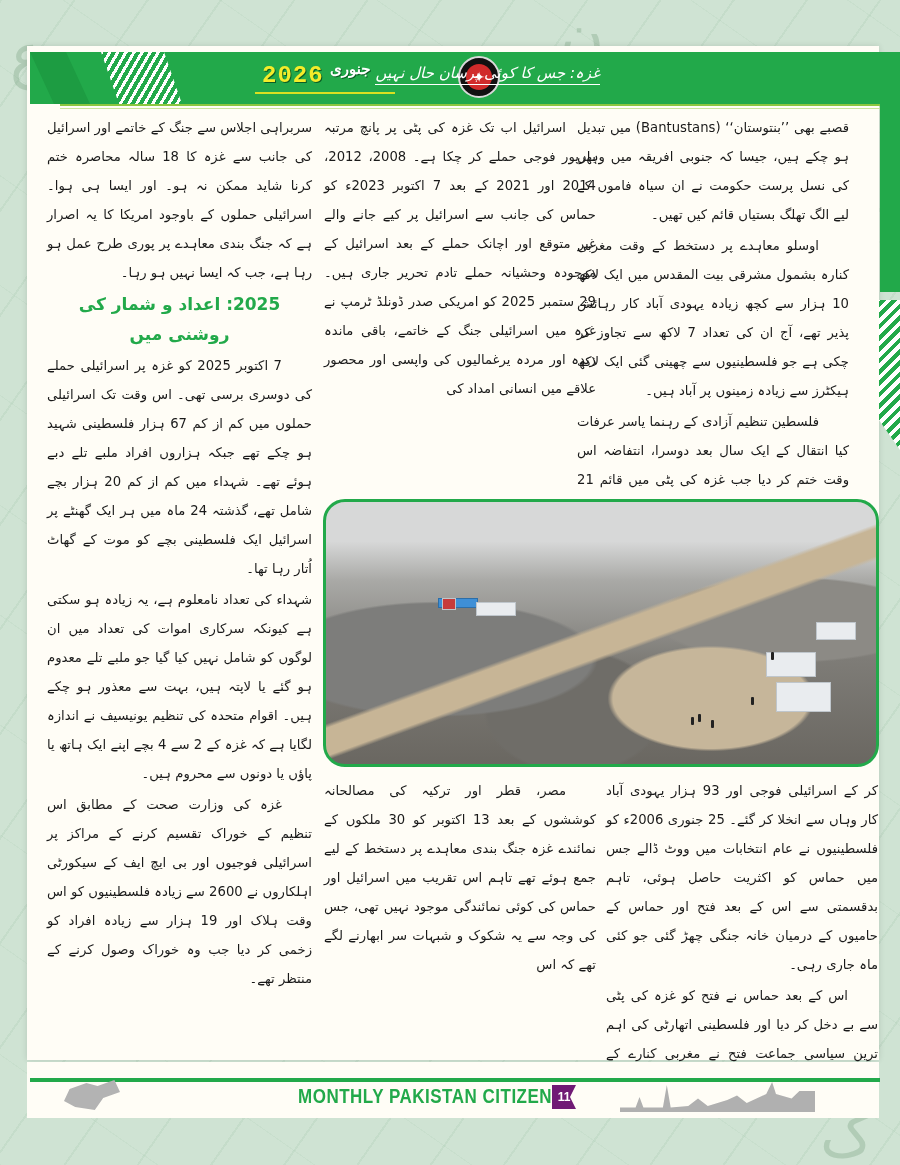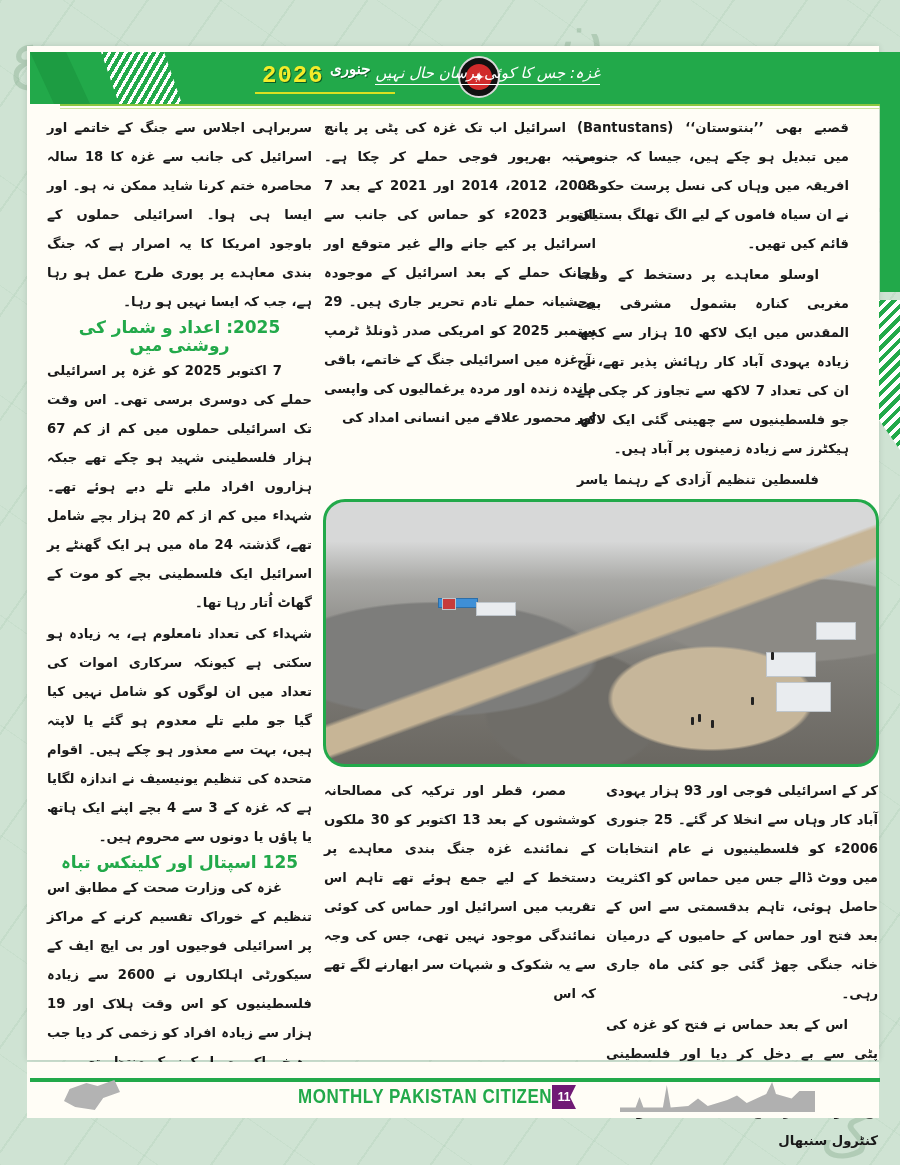--- a/index.html
+++ b/index.html
@@ -67,29 +67,29 @@
     position: absolute; left: 858px; top: 300px; width: 42px; height: 150px;
     background: repeating-linear-gradient(135deg, #22a94a 0 4px, #ffffff 4px 8px);
     clip-path: polygon(50% 0, 100% 0, 100% 100%, 50% 80%);
   }
 
   
   .col {
     position: absolute; direction: rtl; text-align: justify;
     font-family: "DejaVu Sans", sans-serif; font-size: 13.2px; line-height: 29px; color: #1a1a1a;
   }
-  .col p { margin: 0 0 2px 0; font-weight: bold; }
+  .col p { margin: 0 0 2px 0; }
   .col p.indent { text-indent: 30px; }
   .col-right-top { left: 577px; top: 113px; width: 272px; }
   .col-mid-top { left: 324px; top: 113px; width: 272px; }
   .col-left { left: 47px; top: 113px; width: 265px; }
   .col-right-bot { left: 606px; top: 776px; width: 272px; }
   .col-mid-bot { left: 324px; top: 776px; width: 272px; }
   .subhead {
-    direction: rtl; text-align: center; color: #22a94a; font-weight: bold; font-size: 17px; line-height: 18px;
+    direction: rtl; text-align: center; color: #22a94a; font-weight: bold; font-size: 17px; line-height: 30px;
     margin: 2px 0;
   }
 
   
   .photo {
     position: absolute; left: 323px; top: 499px; width: 556px; height: 268px;
     border: 3px solid #22a94a; border-radius: 22px; overflow: hidden;
     background:
       radial-gradient(ellipse at 70% 75%, #c6b69a 0 18%, transparent 19%),
       linear-gradient(160deg, transparent 48%, #c7b596 49% 55%, transparent 56%),
@@ -159,22 +159,21 @@
 </div>
 
 <div class="col col-mid-top">
   <p class="indent">اسرائیل اب تک غزہ کی پٹی پر پانچ مرتبہ بھرپور فوجی حملے کر چکا ہے۔ 2008، 2012، 2014 اور 2021 کے بعد 7 اکتوبر 2023ء کو حماس کی جانب سے اسرائیل پر کیے جانے والے غیر متوقع اور اچانک حملے کے بعد اسرائیل کے موجودہ وحشیانہ حملے تادم تحریر جاری ہیں۔ 29 ستمبر 2025 کو امریکی صدر ڈونلڈ ٹرمپ نے غزہ میں اسرائیلی جنگ کے خاتمے، باقی ماندہ زندہ اور مردہ یرغمالیوں کی واپسی اور محصور علاقے میں انسانی امداد کی</p>
 </div>
 
 <div class="col col-left">
   <p>سربراہی اجلاس سے جنگ کے خاتمے اور اسرائیل کی جانب سے غزہ کا 18 سالہ محاصرہ ختم کرنا شاید ممکن نہ ہو۔ اور ایسا ہی ہوا۔ اسرائیلی حملوں کے باوجود امریکا کا یہ اصرار ہے کہ جنگ بندی معاہدے پر پوری طرح عمل ہو رہا ہے، جب کہ ایسا نہیں ہو رہا۔</p>
   <div class="subhead">2025: اعداد و شمار کی روشنی میں</div>
   <p class="indent">7 اکتوبر 2025 کو غزہ پر اسرائیلی حملے کی دوسری برسی تھی۔ اس وقت تک اسرائیلی حملوں میں کم از کم 67 ہزار فلسطینی شہید ہو چکے تھے جبکہ ہزاروں افراد ملبے تلے دبے ہوئے تھے۔ شہداء میں کم از کم 20 ہزار بچے شامل تھے، گذشتہ 24 ماہ میں ہر ایک گھنٹے پر اسرائیل ایک فلسطینی بچے کو موت کے گھاٹ اُتار رہا تھا۔</p>
-  <p>شہداء کی تعداد نامعلوم ہے، یہ زیادہ ہو سکتی ہے کیونکہ سرکاری اموات کی تعداد میں ان لوگوں کو شامل نہیں کیا گیا جو ملبے تلے معدوم ہو گئے یا لاپتہ ہیں، بہت سے معذور ہو چکے ہیں۔ اقوام متحدہ کی تنظیم یونیسیف نے اندازہ لگایا ہے کہ غزہ کے 3 سے 4 بچے اپنے ایک ہاتھ یا پاؤں یا دونوں سے محروم ہیں۔</p>
-  <div class="subhead">125 اسپتال اور کلینکس تباہ</div>
+  <p>شہداء کی تعداد نامعلوم ہے، یہ زیادہ ہو سکتی ہے کیونکہ سرکاری اموات کی تعداد میں ان لوگوں کو شامل نہیں کیا گیا جو ملبے تلے معدوم ہو گئے یا لاپتہ ہیں، بہت سے معذور ہو چکے ہیں۔ اقوام متحدہ کی تنظیم یونیسیف نے اندازہ لگایا ہے کہ غزہ کے 2 سے 4 بچے اپنے ایک ہاتھ یا پاؤں یا دونوں سے محروم ہیں۔</p>
   <p class="indent">غزہ کی وزارت صحت کے مطابق اس تنظیم کے خوراک تقسیم کرنے کے مراکز پر اسرائیلی فوجیوں اور بی ایچ ایف کے سیکورٹی اہلکاروں نے 2600 سے زیادہ فلسطینیوں کو اس وقت ہلاک اور 19 ہزار سے زیادہ افراد کو زخمی کر دیا جب وہ خوراک وصول کرنے کے منتظر تھے۔</p>
 
 </div>
 
 <div class="photo">
   <div class="tent blue" style="left:112px;top:96px;width:40px;height:10px;"></div>
   <div class="tent" style="left:150px;top:100px;width:40px;height:14px;"></div>
   <div class="tent" style="left:440px;top:150px;width:50px;height:25px;"></div>
   <div class="tent" style="left:450px;top:180px;width:55px;height:30px;"></div>
   <div class="tent" style="left:490px;top:120px;width:40px;height:18px;"></div>

